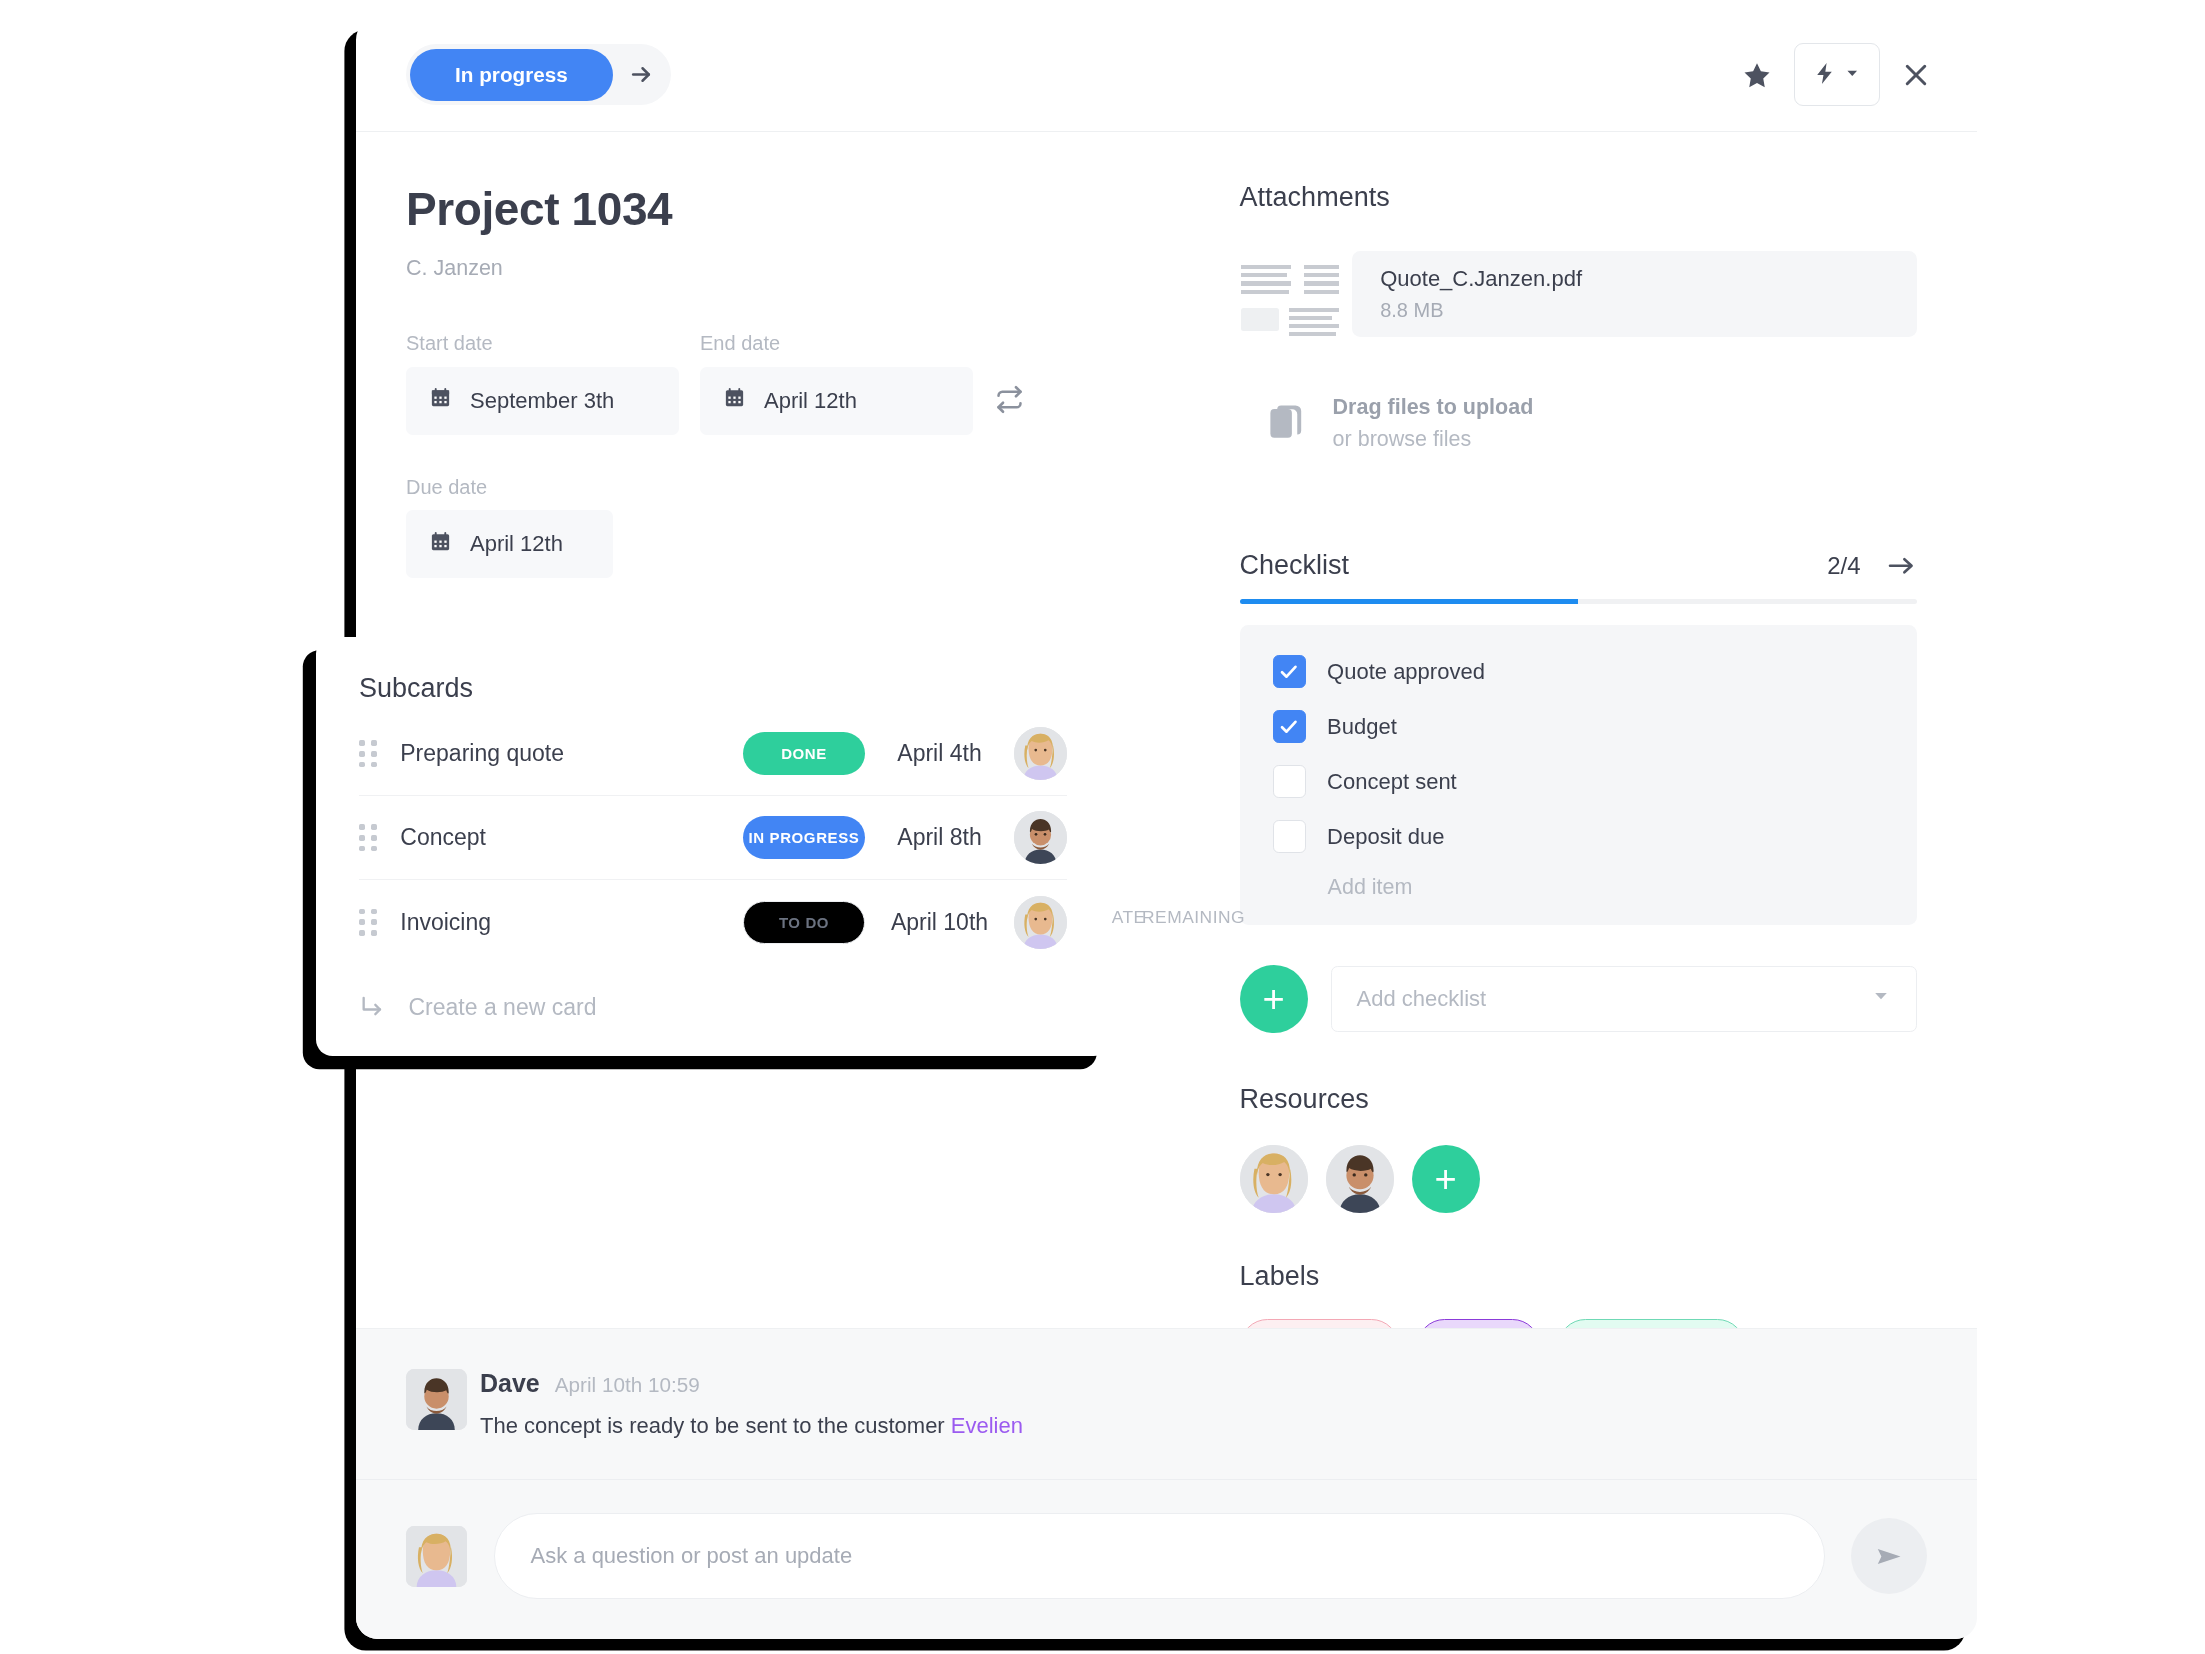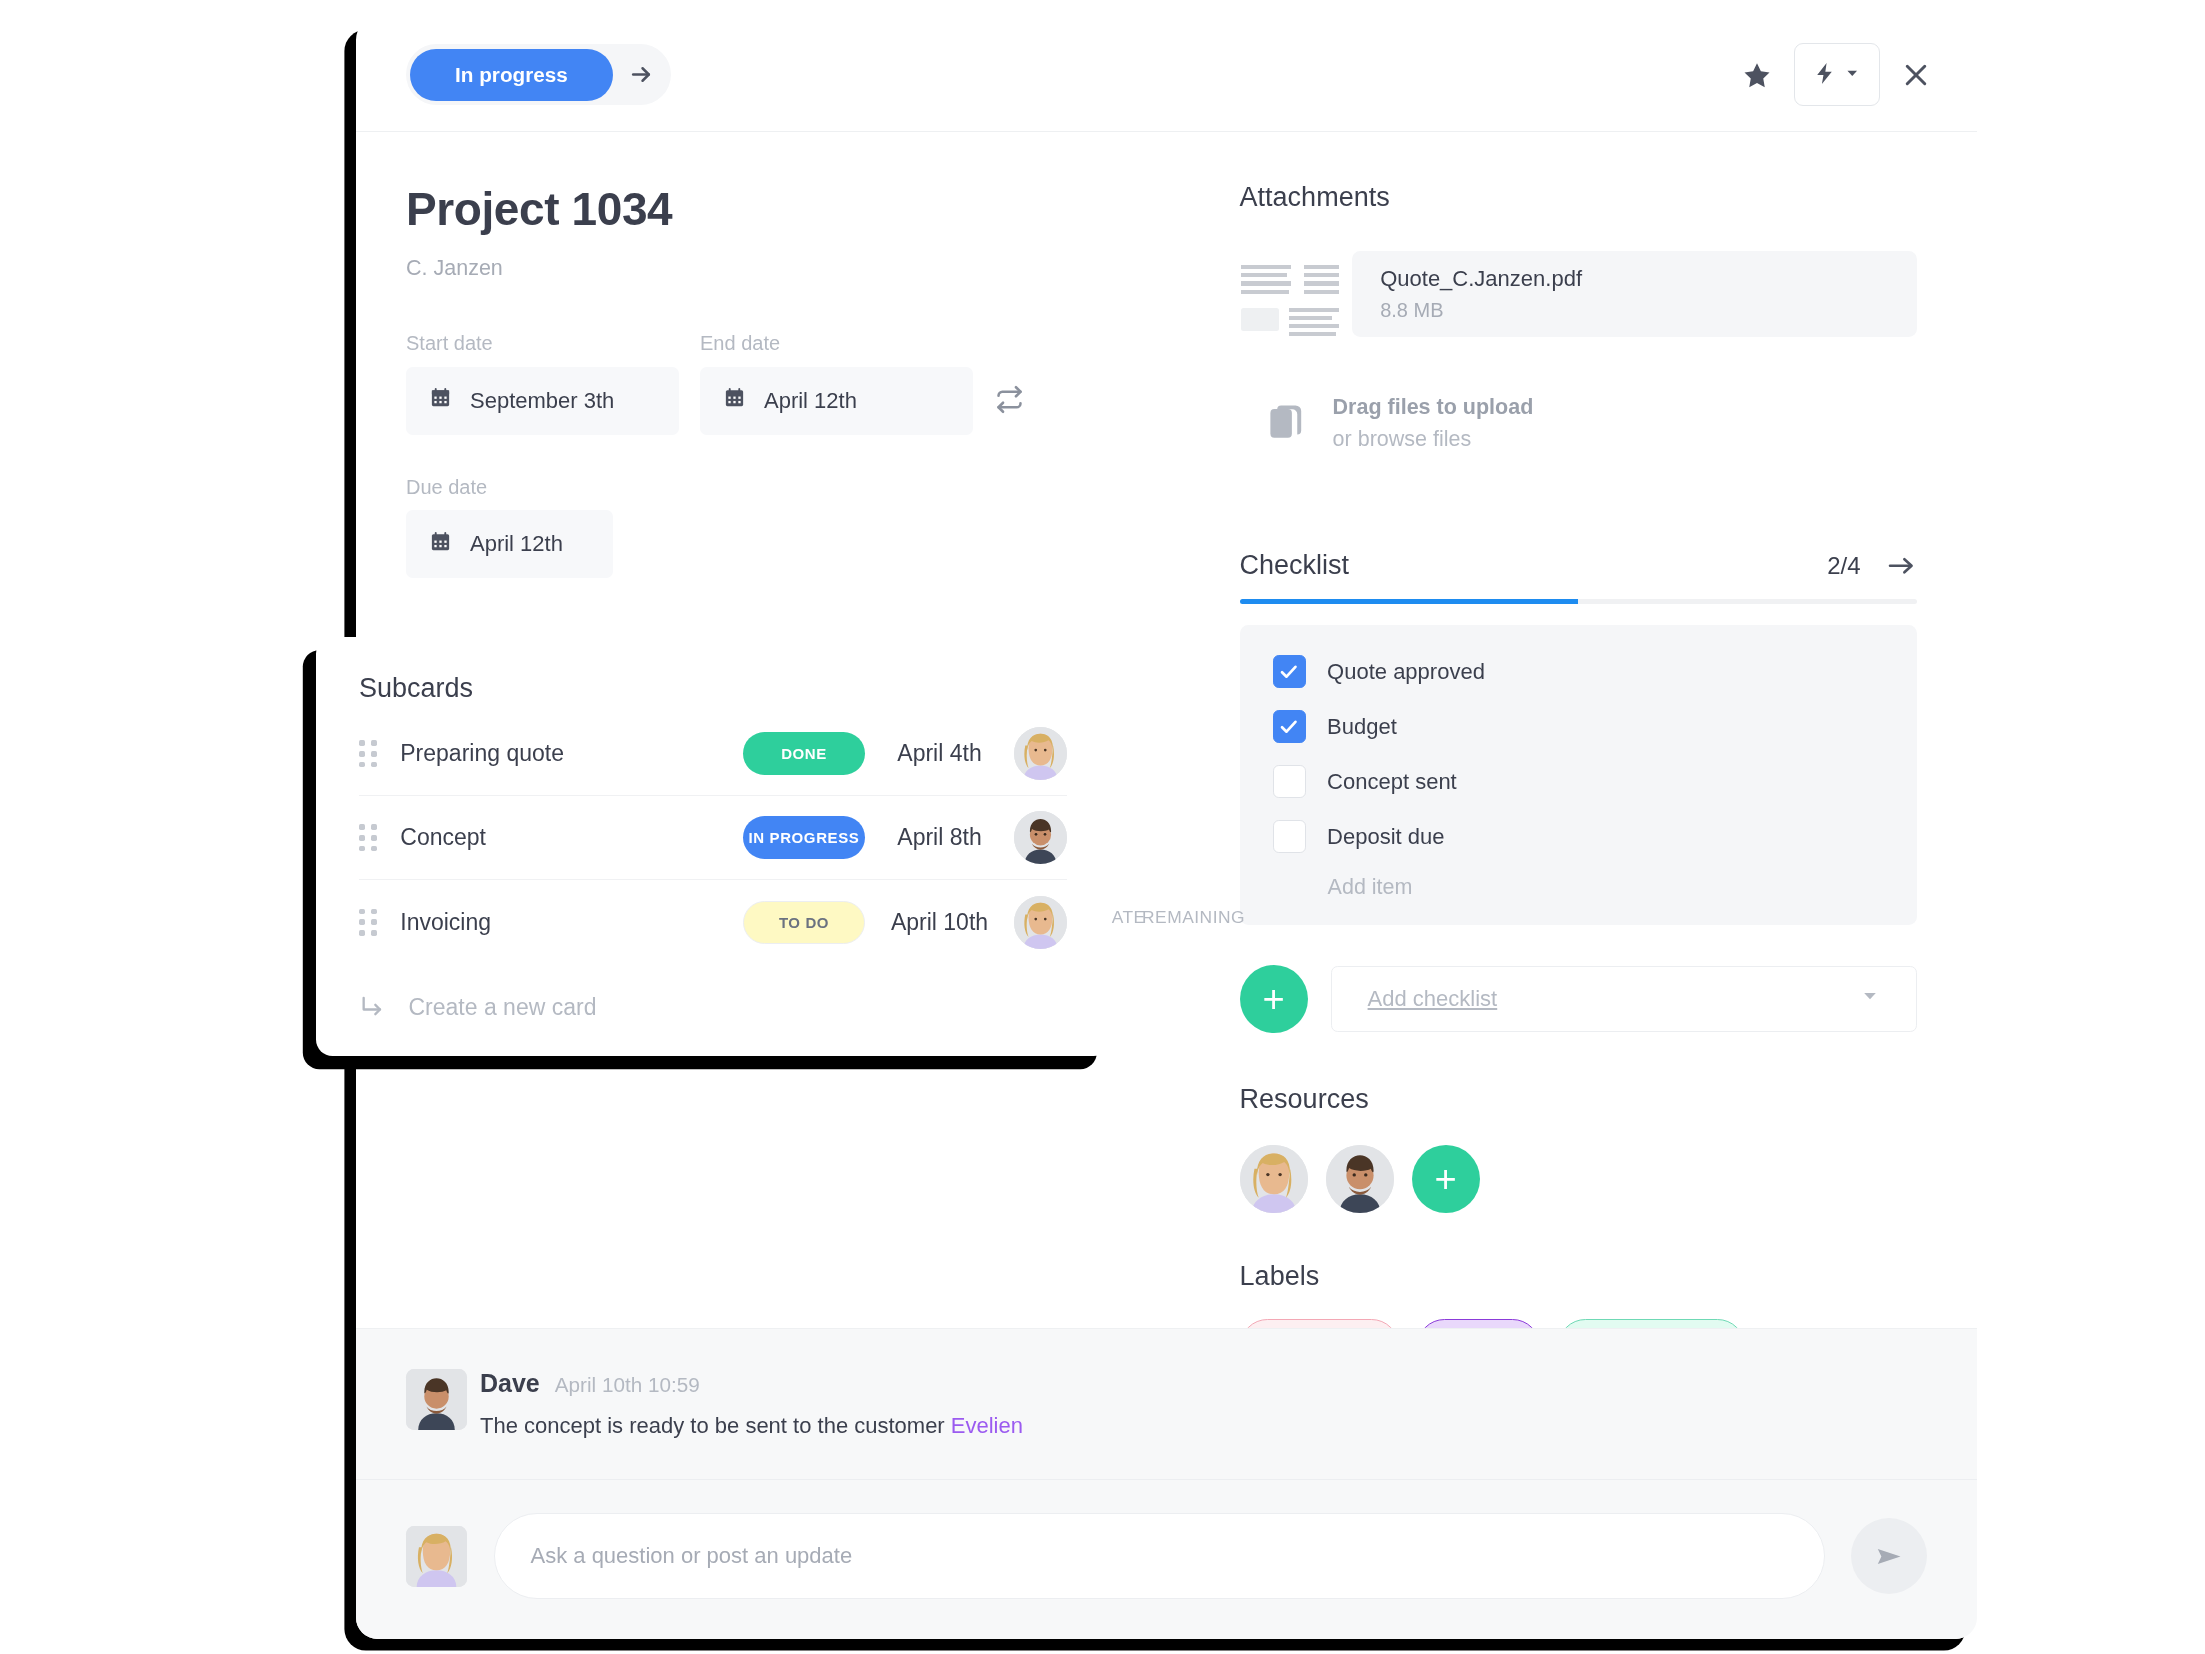--- a/index.html
+++ b/index.html
@@ -169,22 +169,22 @@
   .addcl-row { display: flex; align-items: center; gap: 23px; margin-top: 40px; }
   .green-circle {
     width: 68px; height: 68px; border-radius: 826px; flex: 0 0 68px;
     background: #2ecf9c; color: #fff;
     display: flex; align-items: center; justify-content: center;
     font-size: 38px; line-height: 1;
   }
   .addcl-select {
     flex: 1; height: 66px;
     border: 0.8px solid #eceef1; border-radius: 6.6px;
-    display: flex; align-items: center; padding: 0 36px;
-    font-size: 22px; color: #b4b9c2; text-decoration: underline;
+    display: flex; align-items: center; padding: 0 25px;
+    font-size: 22px; color: #b4b9c2;
   }
   .addcl-spacer { flex: 1; }
 
   .res-title { margin-top: 51px; }
   .res-row { display: flex; align-items: center; gap: 18px; margin-top: 30px; }
 
   .labels-title { margin-top: 48px; }
   .labels-row { display: flex; gap: 18px; margin-top: 26.5px; }
   .label-pill {
     height: 55px; padding: 0 35px; border-radius: 826px;
@@ -240,21 +240,21 @@
   .grip i { width: 5.8px; height: 5.8px; border-radius: 1.7px; background: #c6cad1; display: block; }
   .sc-name { font-size: 23px; color: #3b3f4d; margin-left: 21.5px; }
   .sc-spacer { flex: 1; }
   .sc-status {
     width: 122px; height: 43px; border-radius: 826px;
     display: flex; align-items: center; justify-content: center;
     font-size: 15px; font-weight: bold; letter-spacing: 0.6px;
   }
   .st-done { background: #2ecf9c; color: #fff; }
   .st-prog { background: #4285f4; color: #fff; }
-  .st-todo { background: #fef9c3; color: #6b7280; border: 0.8px solid #eceef1; }
+  .st-todo { background: #000000; color: #6b7280; border: 0.8px solid #eceef1; }
   .sc-date { font-size: 23px; color: #3b3f4d; width: 149px; text-align: center; }
   .sc-new { display: flex; align-items: center; gap: 21.5px; margin-top: 28px; }
   .sc-new-text { font-size: 23px; color: #b4b9c2; text-align: center; }
 </style>
 </head>
 <body>
 
 <div class="stage">
 
   <div class="window">

